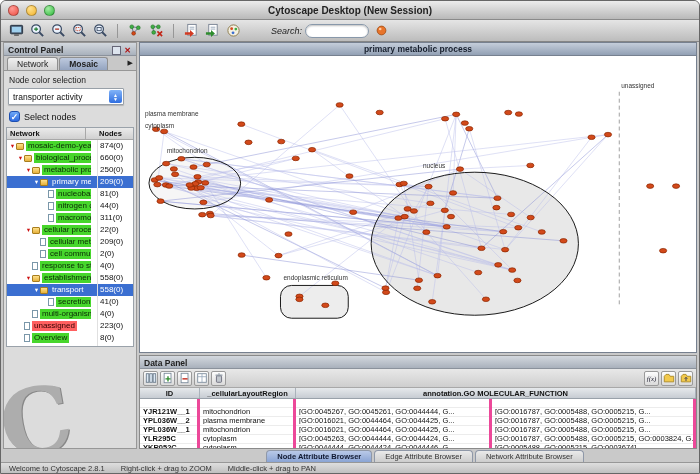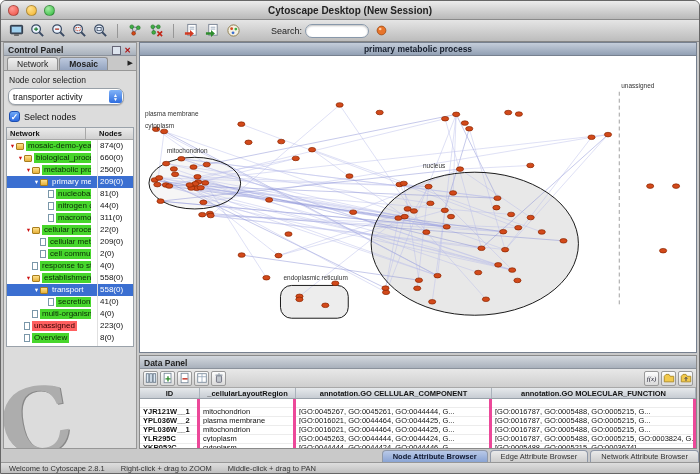--- a/index.html
+++ b/index.html
@@ -14,41 +14,41 @@
   .lights{position:absolute;left:7px;top:4px;display:flex;gap:7px;}
   .light{width:11px;height:11px;border-radius:50%;border:1px solid rgba(0,0,0,.28);}
   .light.red{background:radial-gradient(circle at 35% 30%,#ff9a94,#ee4e42);}
   .light.yellow{background:radial-gradient(circle at 35% 30%,#ffe08a,#f2b42f);}
   .light.green{background:radial-gradient(circle at 35% 30%,#a4eda4,#2fb93c);}
   
   .toolbar{position:absolute;top:19px;left:0;right:0;height:22px;background:linear-gradient(#e5e5e5,#bcbcbc);
     border-bottom:1px solid #858585;display:flex;align-items:center;padding:0 6px;gap:3px;}
   .tb-icon{width:18px;height:18px;display:flex;align-items:center;justify-content:center;border-radius:3px;flex:none;}
   .tb-sep{width:1px;height:14px;background:#979797;margin:0 5px;flex:none;}
-  .search-label{margin-left:26px;font-size:9px;color:#222;}
+  .search-label{margin-left:26px;font-size:9px;color:#222;font-style:italic;}
   .search-input{width:64px;height:14px;border:1px solid #8898aa;border-radius:7px;font-size:9px;padding:0 6px;
     background:#fff;box-shadow:inset 0 1px 2px rgba(0,0,0,.25);font-family:"Liberation Sans",sans-serif;}
   
   .control-panel{position:absolute;top:41px;left:2px;width:134px;bottom:24px;background:#dcdcdc;
     border:1px solid #979797;display:flex;flex-direction:column;}
   .panel-titlebar{height:13px;background:linear-gradient(#d3d8de,#a9b1bc);border-bottom:1px solid #8b929c;
     display:flex;align-items:flex-end;padding:0 4px;font-size:8.5px;font-weight:bold;color:#222;flex:none;}
   .panel-titlebar .sp{flex:1;}
   .mini-icon{width:9px;height:9px;margin-left:2px;font-size:8px;line-height:9px;text-align:center;font-weight:bold;}
   .mini-icon.float{border:1px solid #667;background:#dde4ee;}
   .mini-icon.close{color:#b01010;}
   .cp-tabs{height:15px;display:flex;align-items:flex-end;background:#c8c8c8;border-bottom:1px solid #979797;
     position:relative;padding-left:3px;flex:none;}
   .cp-tab{height:13px;line-height:12px;padding:0 9px;font-size:8.5px;border:1px solid #8f8f8f;border-bottom:none;
     border-radius:3px 3px 0 0;background:linear-gradient(#f0f0f0,#d2d2d2);margin-right:1px;color:#222;}
   .cp-tab.selected{background:linear-gradient(#bdc9de,#94a4c0);font-weight:bold;}
   .tab-arrow{position:absolute;right:3px;bottom:3px;font-size:7px;color:#222;}
   .cp-body{padding:3px 12px 0 4px;flex:none;}
   .cp-label{font-size:8.5px;margin:1px 0 3px 1px;color:#222;}
-  .cp-select{height:17px;background:#fff;border:1px solid #98a0a8;border-radius:7px;display:flex;align-items:center;
+  .cp-select{height:17px;background:#fff;border:1px solid #98a0a8;border-radius:1px;display:flex;align-items:center;
     position:relative;font-size:8.5px;padding-left:4px;box-shadow:0 1px 1px rgba(0,0,0,.18);}
   .cp-select .arrow-btn{position:absolute;right:1px;top:1px;bottom:1px;width:13px;border-radius:2px;
     background:linear-gradient(#82b4f8,#2f6ee0);color:#fff;font-size:5px;display:flex;flex-direction:column;
     align-items:center;justify-content:center;line-height:4px;}
   .cp-check{display:flex;align-items:center;gap:4px;margin:6px 0 3px 1px;}
   .checkbox{width:11px;height:11px;border-radius:3px;background:linear-gradient(#6fa9f8,#2d69df);
     border:1px solid #1d4fb0;color:#fff;font-size:9px;line-height:10px;text-align:center;font-weight:bold;}
   .tree-wrap{height:220px;display:flex;flex-direction:column;border:1px solid #9aa2aa;margin:2px 2px 0 2px;
     background:#fff;overflow:hidden;flex:none;}
   .tree-header{height:12px;display:flex;background:linear-gradient(#ebebeb,#d0d0d0);border-bottom:1px solid #a8a8a8;
@@ -93,21 +93,21 @@
     font-weight:bold;flex:none;}
   .dt-th{padding:0 3px;border-right:1px solid #aab2bb;line-height:11px;text-align:center;overflow:hidden;white-space:nowrap;}
   .dt-tr{display:flex;height:9px;border-bottom:1px solid #ececec;flex:none;}
   .dt-td{padding:8px 3px;border-right:3px solid #ec4899;line-height:9px;white-space:nowrap;overflow:hidden;}
   .col0{width:60px;flex:none;}
   .col1{width:96px;flex:none;}
   .col2{width:196px;flex:none;}
   .col3{flex:1;}
   .dt-td.col0{font-weight:bold;}
   
-  .browser-tabs{position:absolute;left:0;right:0;bottom:11px;height:12px;display:flex;justify-content:flex-end;
+  .browser-tabs{position:absolute;left:0;right:0;bottom:11px;height:12px;display:flex;justify-content:center;
     gap:2px;padding-left:150px;}
   .btab{height:12px;line-height:11px;padding:0 10px;font-size:7.5px;border:1px solid #8f98a8;border-bottom:none;
     border-radius:4px 4px 0 0;background:linear-gradient(#eaeaea,#cdcdcd);color:#333;}
   .btab.selected{background:linear-gradient(#b9c9e8,#8aa4d4);font-weight:bold;color:#101830;}
   .statusbar{position:absolute;left:0;right:0;bottom:0;height:11px;background:linear-gradient(#dedede,#c0c0c0);
     border-top:1px solid #979797;display:flex;align-items:center;font-size:7.5px;color:#333;gap:16px;padding-left:8px;}
 </style>
 </head>
 <body>
 
@@ -623,21 +623,20 @@
         <svg viewBox="0 0 14 14" width="12" height="12">
             <path d="M1.5 5 l2-2.2 h3.5 l1.4 2.2 h4.1 v6.5 h-11 z" fill="#f2c94c" stroke="#a8861e"></path>
             <path d="M7 10.5 v-4 M5.4 8 l1.6-1.8 1.6 1.8" stroke="#335" stroke-width="1" fill="none"></path>
           </svg>
       </span>
     </div>
     <div class="data-table">
       <div class="dt-head">
           <div class="dt-th col0">ID</div>
           <div class="dt-th col1">_cellularLayoutRegion</div>
-          <div class="dt-th col2">annotation.GO CELLULAR_COMPONENT</div>
           <div class="dt-th col3">annotation.GO MOLECULAR_FUNCTION</div>
         </div>
       <div>
           <div class="dt-tr">
             <div class="dt-td col0">YJR121W__1</div>
             <div class="dt-td col1">mitochondrion</div>
             <div class="dt-td col2">[GO:0045267, GO:0045261, GO:0044444, G...</div>
             <div class="dt-td col3">[GO:0016787, GO:0005488, GO:0005215, G...</div>
           </div>
           <div class="dt-tr">

